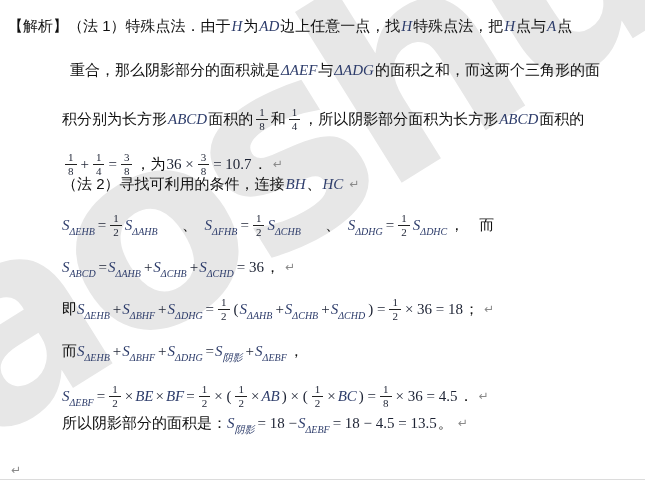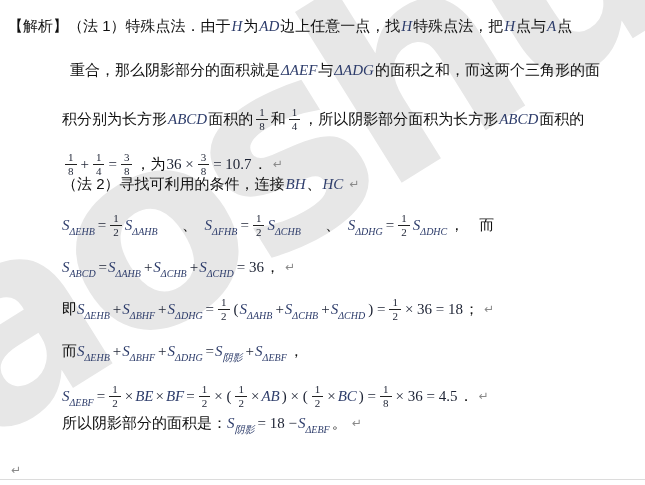--- a/index.html
+++ b/index.html
@@ -284,20 +284,21 @@
         </span>
         <span class="num">× 36 = 4.5</span>
         <span class="cn">．</span>
         <span class="pilcrow">↵</span>
       </div>
       <div class="line" style="left: 62px; top: 408px; height: 30px;">
         <span class="cn">所以阴影部分的面积是：</span>
         <span><span class="sbase">S</span><span class="ssub">阴影</span></span>
         <span class="num"> = 18 − </span>
         <span><span class="sbase">S</span><span class="ssub">ΔEBF</span></span>
+        <span class="num"> = 18 − 4.5 = 13.5</span>
         <span class="cn">。</span>
         <span class="pilcrow">↵</span>
       </div>
       <div class="line" style="left: 6px; top: 460px; height: 20px;">
         <span class="pilcrow">↵</span>
       </div>
     </div>
   <div class="bottom-line"></div>
 </div>
 

